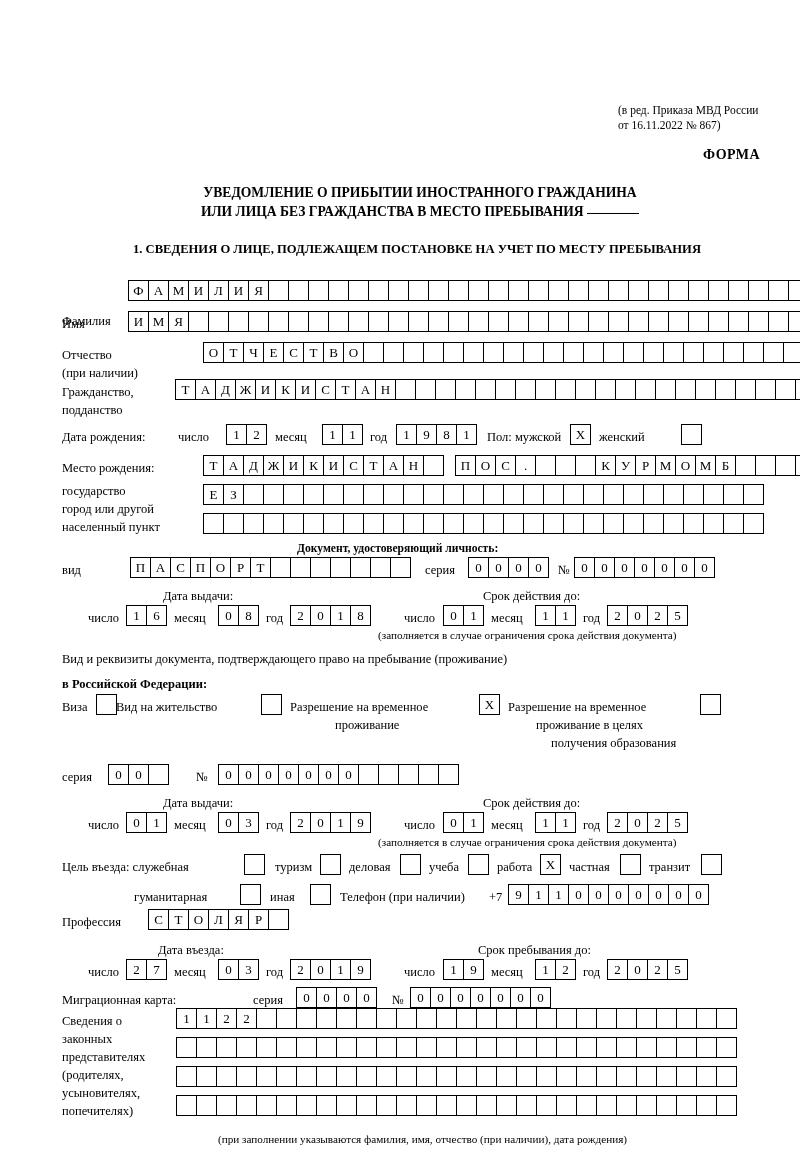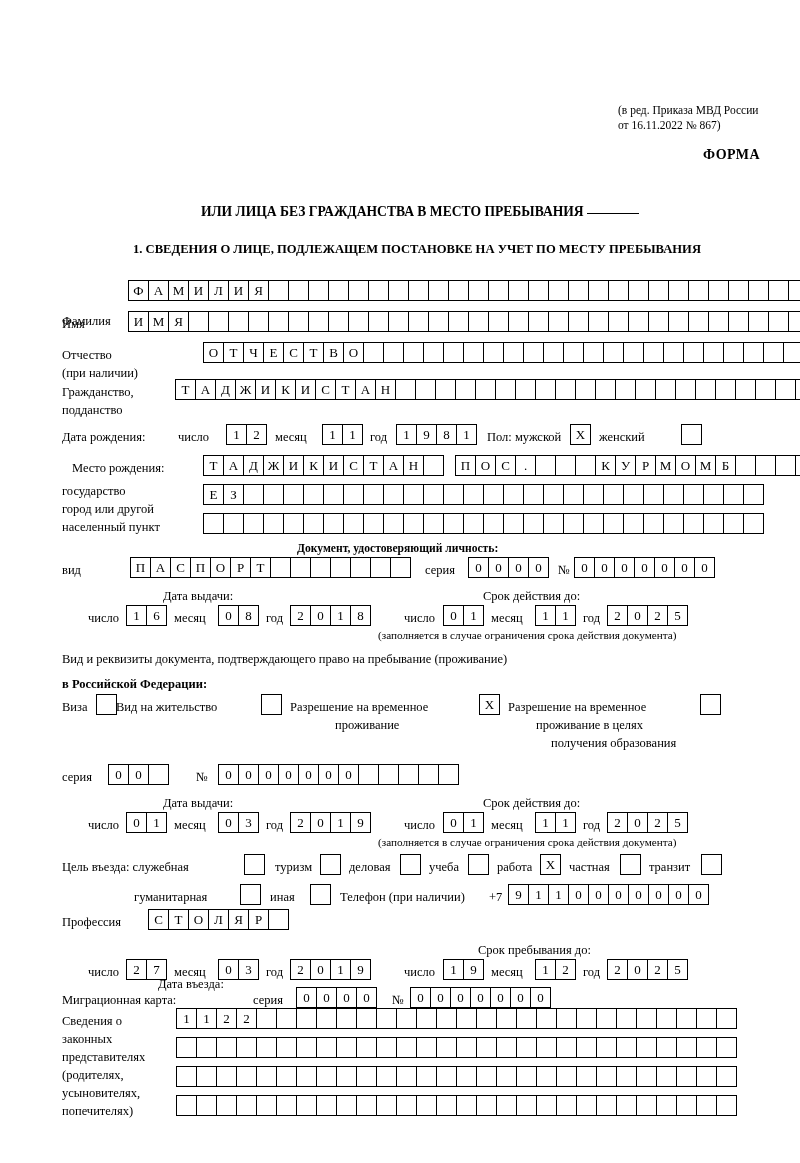--- a/index.html
+++ b/index.html
@@ -115,21 +115,21 @@
 
 <div class="page">
 
   <div class="hdr2">
     <div>(в ред. Приказа МВД России</div>
     <div>от 16.11.2022 № 867)</div>
   </div>
   <div class="forma">ФОРМА</div>
 
   <div class="title">
-    <br>
+    <span>УВЕДОМЛЕНИЕ О ПРИБЫТИИ ИНОСТРАННОГО ГРАЖДАНИНА</span><br>
     <span>ИЛИ ЛИЦА БЕЗ ГРАЖДАНСТВА В МЕСТО ПРЕБЫВАНИЯ</span>
     <span class="uline"></span>
   </div>
 
   <div class="section1">1. СВЕДЕНИЯ О ЛИЦЕ, ПОДЛЕЖАЩЕМ ПОСТАНОВКЕ НА УЧЕТ ПО МЕСТУ ПРЕБЫВАНИЯ</div>
 
   <div class="lbl" style="left:62px; top:286px;margin-top:28px;">Фамилия</div>
   <div class="cells" id="row-surname" style="left:128px; top:280px;">
       <div class="cell">Ф</div>
       <div class="cell">А</div>
@@ -293,21 +293,21 @@
       <div class="cell">1</div>
       <div class="cell">9</div>
       <div class="cell">8</div>
       <div class="cell">1</div>
     </div>
   <div class="lbl" style="left:487px; top:430px;">Пол: мужской</div>
   <div class="box" id="sex-male" style="left:570px; top:424px;">X</div>
   <div class="lbl" style="left:599px; top:430px;">женский</div>
   <div class="box" id="sex-female" style="left:681px; top:424px;"></div>
 
-  <div class="lbl" style="left:72px; top:461px;">Место рождения:</div>
+  <div class="lbl" style="left:62px; top:461px;">Место рождения:</div>
   <div class="lbl" style="left:62px; top:484px;">государство</div>
   <div class="lbl" style="left:62px; top:502px;">город или другой</div>
   <div class="lbl" style="left:62px; top:520px;">населенный пункт</div>
   <div class="cells" id="bp-state" style="left:203px; top:455px;">
       <div class="cell">Т</div>
       <div class="cell">А</div>
       <div class="cell">Д</div>
       <div class="cell">Ж</div>
       <div class="cell">И</div>
       <div class="cell">К</div>
@@ -586,21 +586,21 @@
   <div class="cells" id="profession" style="left:148px; top:909px;">
       <div class="cell">С</div>
       <div class="cell">Т</div>
       <div class="cell">О</div>
       <div class="cell">Л</div>
       <div class="cell">Я</div>
       <div class="cell">Р</div>
       <div class="cell"></div>
     </div>
 
-  <div class="lbl" style="left:158px; top:943px;margin-top:34px;">Дата въезда:</div>
+  <div class="lbl" style="left:158px; top:943px;">Дата въезда:</div>
   <div class="lbl" style="left:478px; top:943px;">Срок пребывания до:</div>
   <div class="lbl" style="left:88px; top:965px;">число</div>
   <div class="cells" id="ed-day" style="left:126px; top:959px;">
       <div class="cell">2</div>
       <div class="cell">7</div>
     </div>
   <div class="lbl" style="left:174px; top:965px;">месяц</div>
   <div class="cells" id="ed-month" style="left:218px; top:959px;">
       <div class="cell">0</div>
       <div class="cell">3</div>
@@ -770,14 +770,15 @@
       <div class="cell"></div>
       <div class="cell"></div>
       <div class="cell"></div>
       <div class="cell"></div>
       <div class="cell"></div>
       <div class="cell"></div>
       <div class="cell"></div>
       <div class="cell"></div>
     </div>
 
+  <div class="note" style="left:218px; top:1133px;">(при заполнении указываются фамилия, имя, отчество (при наличии), дата рождения)</div>
 
 </div>
 
 </body></html>

